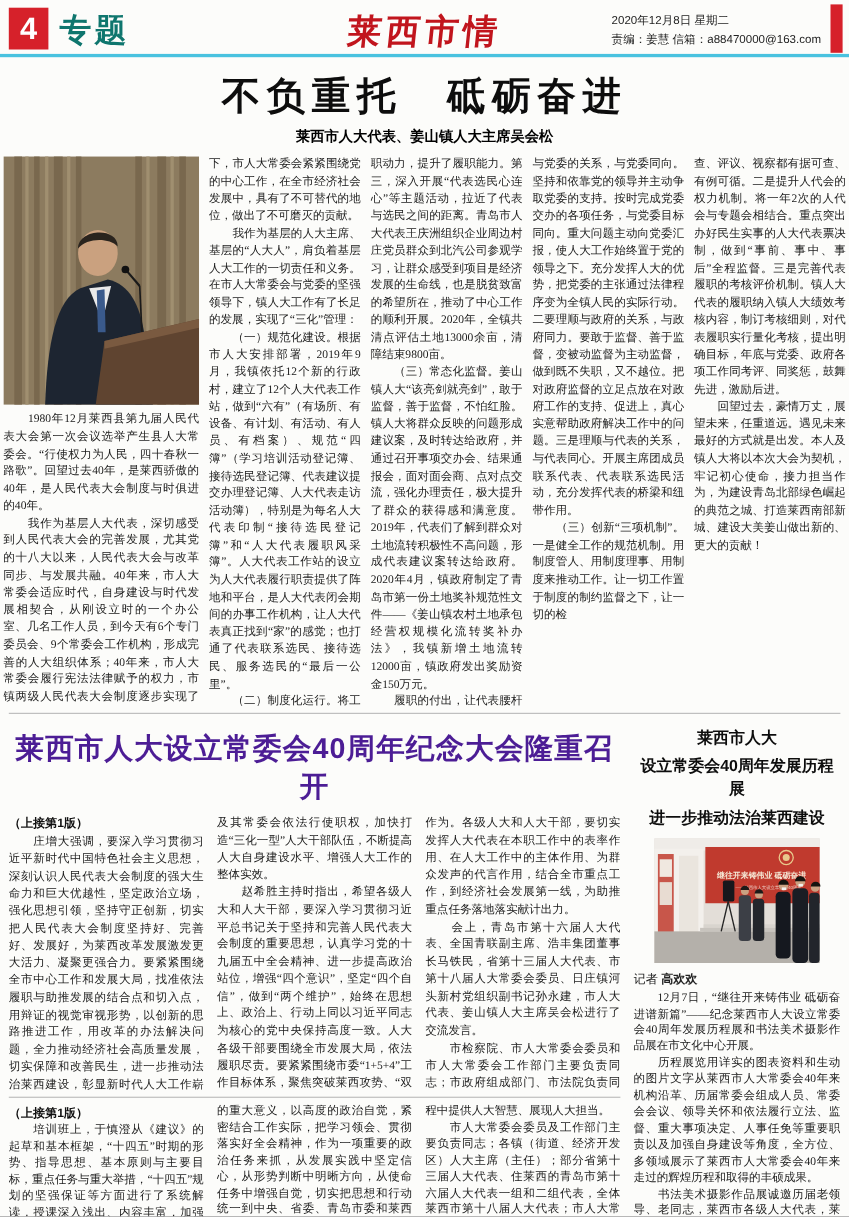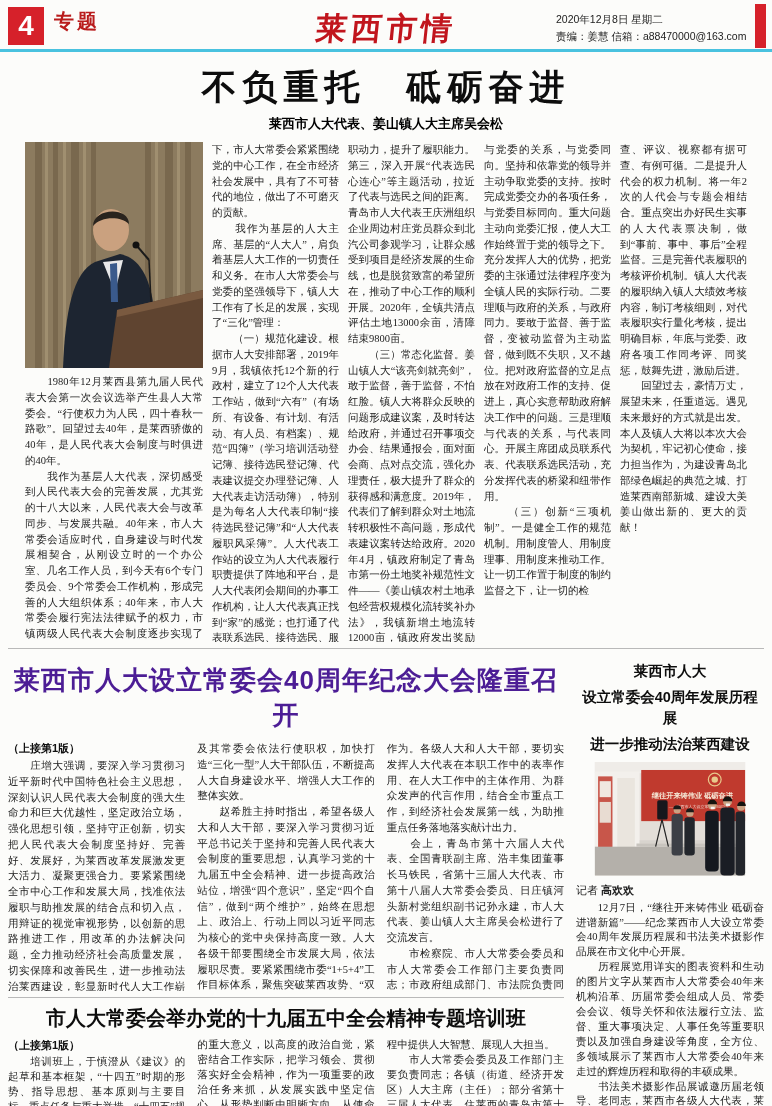--- a/index.html
+++ b/index.html
@@ -2,32 +2,32 @@
 <html><head>
 <meta charset="utf-8">
 <style>
   html,body{margin:0;padding:0;background:#888;}
   .page{position:relative;width:772px;height:1106px;background:#fcfcfa;margin:0 auto;
         font-family:"Liberation Sans",sans-serif;color:#1e1e1e;overflow:hidden;box-sizing:border-box;}
   
   .hdr{position:relative;height:52px;}
   .page-num{position:absolute;left:8px;top:7px;width:36px;height:38px;background:#d6212a;color:#fff;
             font-size:28px;font-weight:bold;display:flex;align-items:center;justify-content:center;}
-  .section-label{position:absolute;left:54px;top:8px;font-size:20px;font-weight:900;color:#b91c1c;letter-spacing:3px;}
+  .section-label{position:absolute;left:54px;top:8px;font-size:29px;font-weight:900;color:#0f766e;letter-spacing:3px;}
   .masthead{position:absolute;left:50%;top:8px;transform:translateX(-50%) skewX(-6deg);
             font-family:"Liberation Serif",serif;font-size:31px;font-weight:900;color:#c1151d;letter-spacing:4px;}
   .pub-info{position:absolute;left:556px;top:11px;font-size:10.5px;line-height:1.6;color:#222;}
   .hdr-red-bar{position:absolute;right:6px;top:4px;width:11px;height:44px;background:#d6212a;}
   .cyan-rule{position:absolute;left:0;bottom:0;width:100%;height:3px;background:#49c2df;}
   
   .btxt{font-family:"Liberation Serif",serif;font-size:10.5px;line-height:1.5;text-align:justify;
         white-space:pre-wrap;overflow:hidden;color:#1b1b1b;}
   .rule{border:none;border-top:1px solid #b9b9b9;margin:6px 8px;}
   
-  .a1{padding:0 25px;}
+  .a1{padding:0 3px;}
   .a1 h1{margin:12px 0 4px;text-align:center;font-size:35px;font-weight:900;letter-spacing:6px;color:#0d0d0d;}
   .a1 .byline{text-align:center;font-size:13px;font-weight:bold;margin:0 0 9px;color:#000000;}
   .a1-cols{display:flex;gap:9px;height:500px;overflow:hidden;}
   .a1-colphoto{flex:0 0 178px;display:flex;flex-direction:column;}
   .a1-colphoto svg{flex:0 0 auto;margin-bottom:6px;}
   .a1-colphoto .btxt{flex:1 1 auto;}
   .a1-col{flex:1 1 0;}
   
   .mid{display:flex;gap:12px;padding:0 8px;height:460px;overflow:hidden;}
   .mid-left{flex:1 1 auto;min-width:0;}
@@ -140,21 +140,20 @@
 　　会上，青岛市第十六届人大代表、全国青联副主席、浩丰集团董事长马铁民，省第十三届人大代表、市第十八届人大常委会委员、日庄镇河头新村党组织副书记孙永建，市人大代表、姜山镇人大主席吴会松进行了交流发言。
 　　市检察院、市人大常委会委员和市人大常委会工作部门主要负责同志；市政府组成部门、市法院负责同志；各镇街党（工）委书记、人大主席（主任）；部分住莱西的省、青岛市人大代表，全体市第十八届人大代表；部分市人大机关干部参加会议。
 　　会后，市领导参观了市人大设立常委会40周年历程展和书法美术摄影展。</div>
           </div>
         </div>
       </section>
 
       <hr class="rule" style="margin-left:0;margin-right:0;">
 
       <section class="a4">
-        <h3>市人大常委会举办党的十九届五中全会精神专题培训班</h3>
         <div class="cols3">
           <div class="col3">
             <div class="jump">（上接第1版）</div>
             <div class="btxt">　　培训班上，于慎澄从《建议》的起草和基本框架，“十四五”时期的形势、指导思想、基本原则与主要目标，重点任务与重大举措，“十四五”规划的坚强保证等方面进行了系统解读，授课深入浅出、内容丰富，加强了代表们对十九届五中全会精神的理解。与会代表纷纷表示，要充分认识党的十九届五中全会</div>
           </div>
           <div class="col3">
             <div class="btxt">的重大意义，以高度的政治自觉，紧密结合工作实际，把学习领会、贯彻落实好全会精神，作为一项重要的政治任务来抓，从发展实践中坚定信心，从形势判断中明晰方向，从使命任务中增强自觉，切实把思想和行动统一到中央、省委、青岛市委和莱西市委对形势的分析判断和对工作的决策部署上来，奋力谱写新时代莱西人大履职新篇章，在推动莱西高质量发展新征</div>
           </div>
           <div class="col3">
             <div class="btxt">程中提供人大智慧、展现人大担当。

